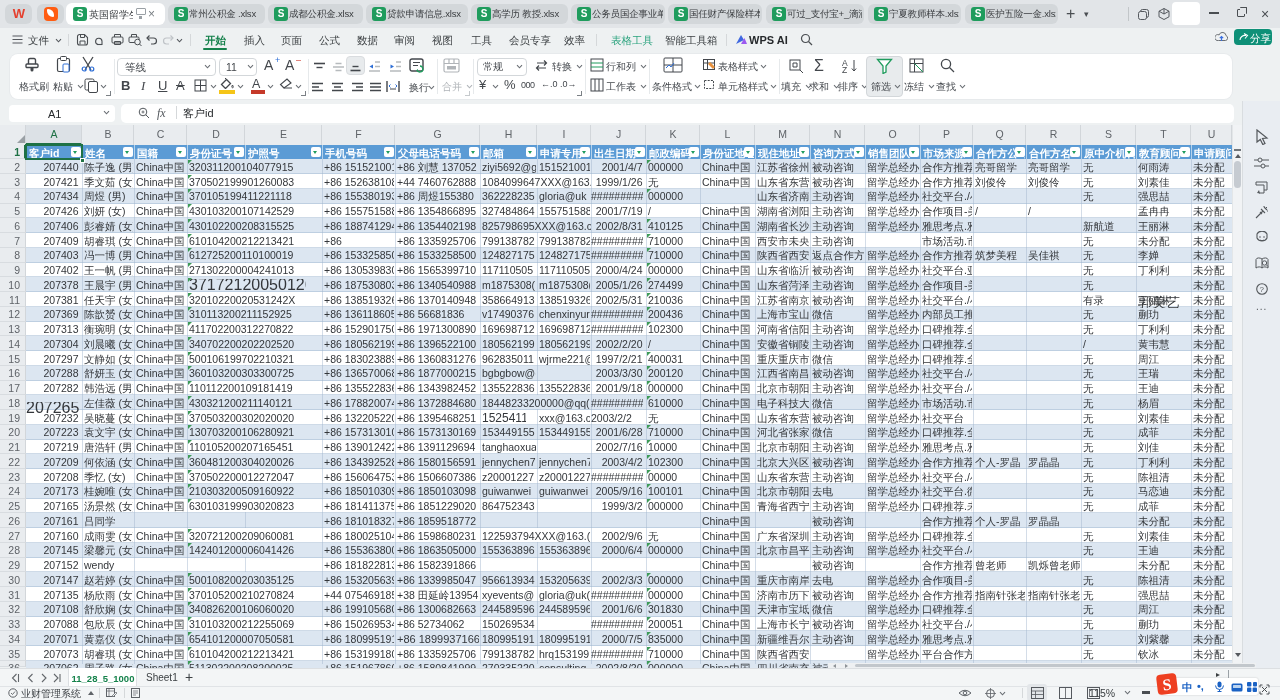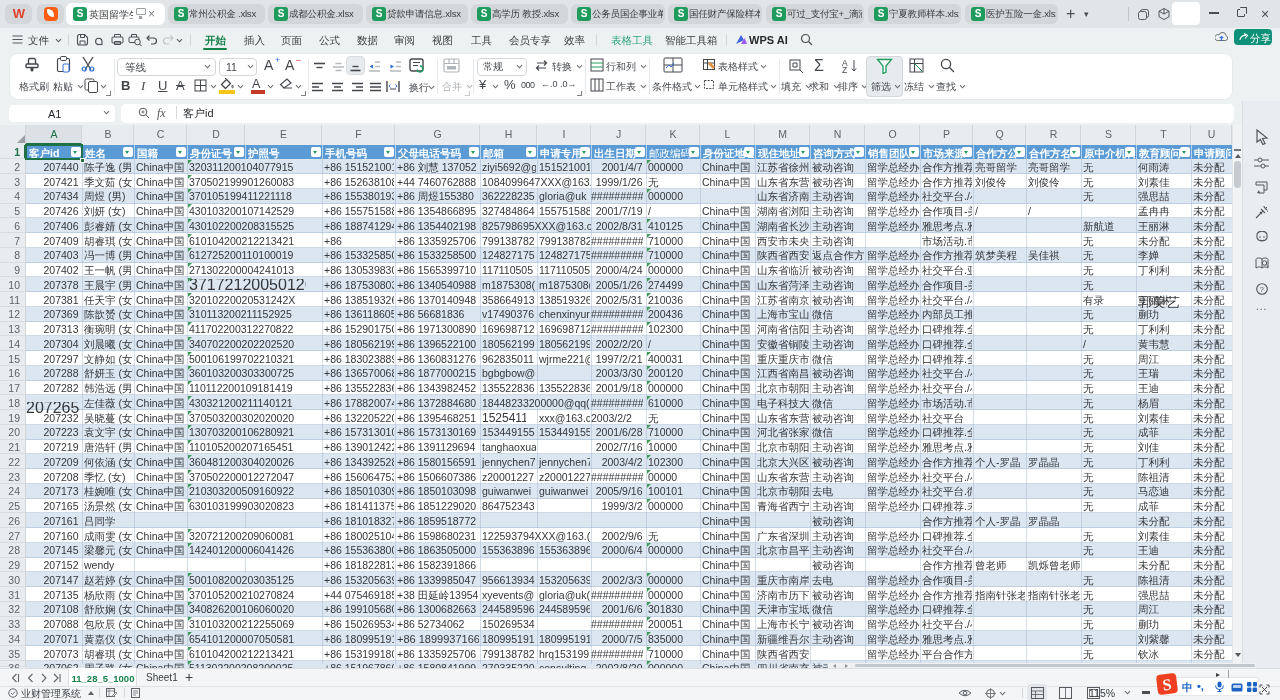--- a/index.html
+++ b/index.html
@@ -613,21 +613,21 @@
 <div class="abs" style="left:525.5px;top:147px;width:10px;height:10px;background:#fff;border-radius:2px"></div>
 <div class="abs" style="left:527.7px;top:150.5px;width:0;height:0;border-left:2.8px solid transparent;border-right:2.8px solid transparent;border-top:3.5px solid #1f9c5d"></div>
 <div class="abs txt" style="left:540px;top:146.5px;width:50px;height:12px;font-size:10.5px;font-weight:bold;color:#fff;line-height:12px">申请专用</div>
 <div class="abs" style="left:591px;top:144.5px;width:1px;height:14.75px;background:rgba(255,255,255,.55)"></div>
 <div class="abs" style="left:579.5px;top:147px;width:10px;height:10px;background:#fff;border-radius:2px"></div>
 <div class="abs" style="left:581.7px;top:150.5px;width:0;height:0;border-left:2.8px solid transparent;border-right:2.8px solid transparent;border-top:3.5px solid #1f9c5d"></div>
 <div class="abs txt" style="left:594px;top:146.5px;width:51px;height:12px;font-size:10.5px;font-weight:bold;color:#fff;line-height:12px">出生日期</div>
 <div class="abs" style="left:646px;top:144.5px;width:1px;height:14.75px;background:rgba(255,255,255,.55)"></div>
 <div class="abs" style="left:634.5px;top:147px;width:10px;height:10px;background:#fff;border-radius:2px"></div>
 <div class="abs" style="left:636.7px;top:150.5px;width:0;height:0;border-left:2.8px solid transparent;border-right:2.8px solid transparent;border-top:3.5px solid #1f9c5d"></div>
-<div class="abs txt" style="left:649px;top:146.5px;width:68px;height:12px;font-size:10.5px;font-weight:normal;color:#fff;line-height:12px">邮政编码</div>
+<div class="abs txt" style="left:649px;top:146.5px;width:68px;height:12px;font-size:10.5px;font-weight:bold;color:#fff;line-height:12px">邮政编码</div>
 <div class="abs" style="left:700px;top:144.5px;width:1px;height:14.75px;background:rgba(255,255,255,.55)"></div>
 <div class="abs" style="left:688.5px;top:147px;width:10px;height:10px;background:#fff;border-radius:2px"></div>
 <div class="abs" style="left:690.7px;top:150.5px;width:0;height:0;border-left:2.8px solid transparent;border-right:2.8px solid transparent;border-top:3.5px solid #1f9c5d"></div>
 <div class="abs txt" style="left:703px;top:146.5px;width:51px;height:12px;font-size:10.5px;font-weight:bold;color:#fff;line-height:12px">身份证地址</div>
 <div class="abs" style="left:755px;top:144.5px;width:1px;height:14.75px;background:rgba(255,255,255,.55)"></div>
 <div class="abs" style="left:743.5px;top:147px;width:10px;height:10px;background:#fff;border-radius:2px"></div>
 <div class="abs" style="left:745.7px;top:150.5px;width:0;height:0;border-left:2.8px solid transparent;border-right:2.8px solid transparent;border-top:3.5px solid #1f9c5d"></div>
 <div class="abs txt" style="left:758px;top:146.5px;width:51px;height:12px;font-size:10.5px;font-weight:bold;color:#fff;line-height:12px">现住地址</div>
 <div class="abs" style="left:810px;top:144.5px;width:1px;height:14.75px;background:rgba(255,255,255,.55)"></div>
 <div class="abs" style="left:798.5px;top:147px;width:10px;height:10px;background:#fff;border-radius:2px"></div>

